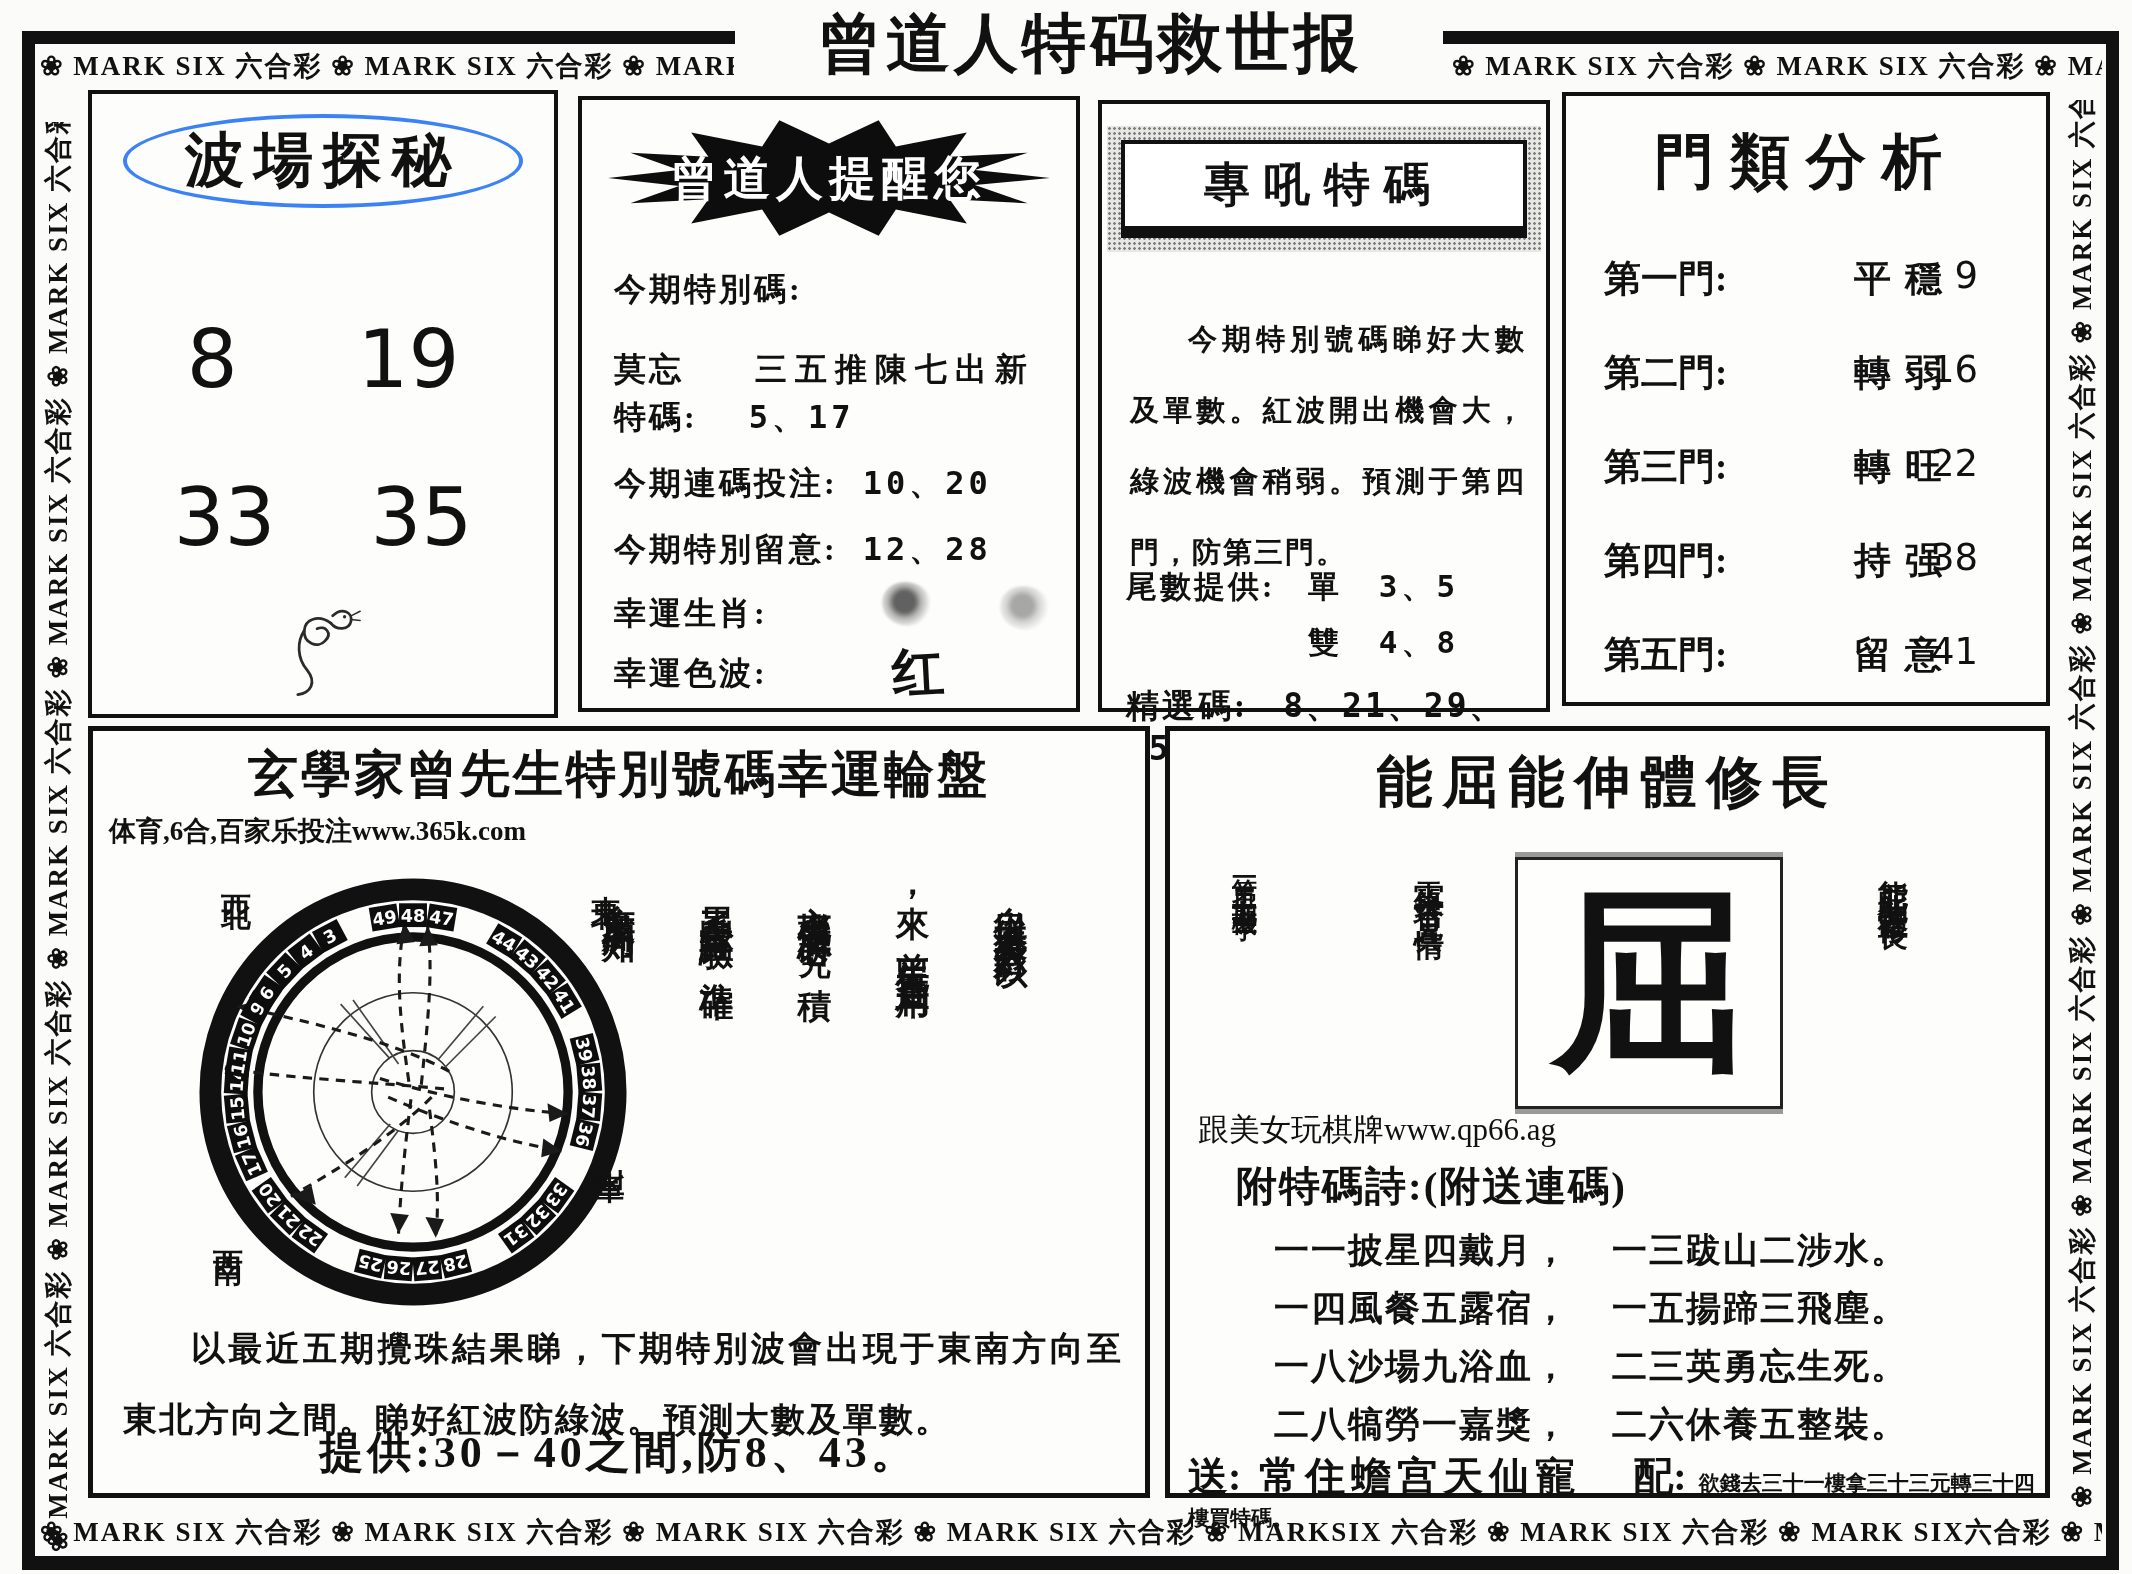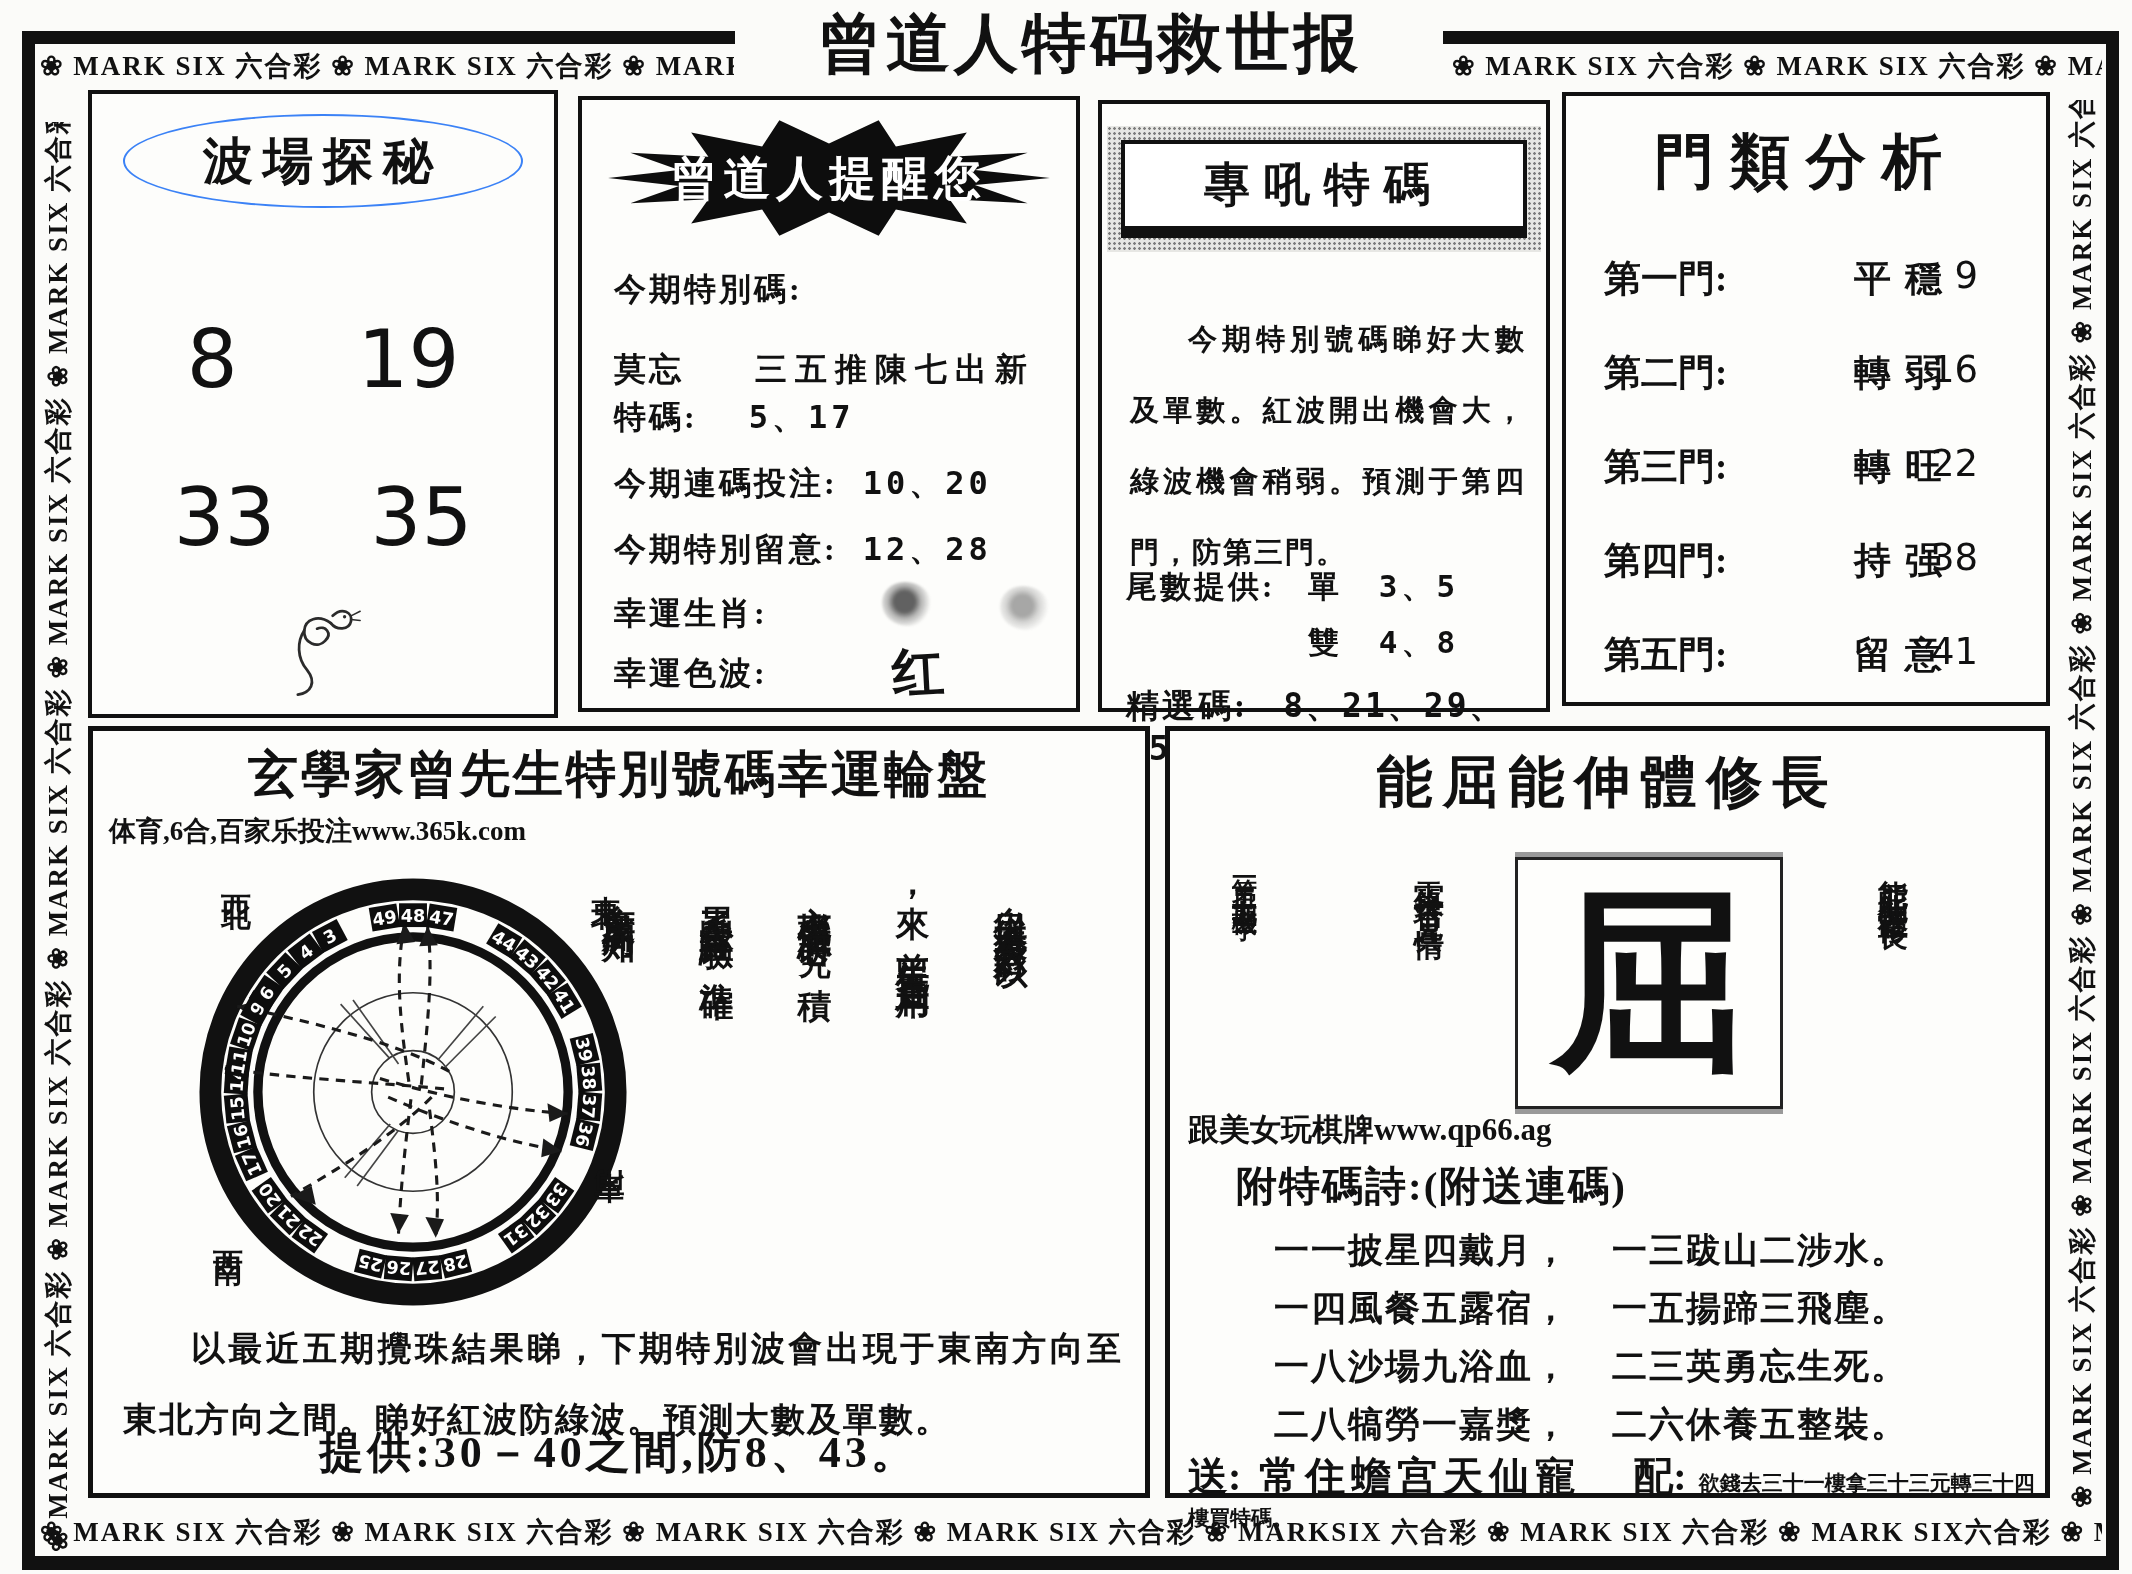--- a/index.html
+++ b/index.html
@@ -17,23 +17,23 @@
     font-size:27px; letter-spacing:2px; color:#111;
   }
   .strip.vert { transform:rotate(-90deg); transform-origin:top left; }
   #page-title {
     position:absolute; left:735px; top:0; width:710px; height:74px;
     text-align:center; font-size:64px; font-weight:900; letter-spacing:4px;
   }
   .box { position:absolute; background:#fdfdfb; border:4px solid #111; }
   
   .ellipse-title {
-    margin:20px auto 0; width:400px; height:94px; border:2px solid #3b82f6;
+    margin:20px auto 0; width:400px; height:94px; border:4px solid #3b82f6;
     border-radius:50%; display:flex; align-items:center; justify-content:center;
-    font-size:50px; font-weight:900; letter-spacing:10px;
+    font-size:59px; font-weight:900; letter-spacing:10px;
   }
   .num-row { display:flex; justify-content:center; gap:120px;
     font-family:"DejaVu Sans", sans-serif; font-size:80px; font-weight:500; }
   
   .line { position:absolute; font-size:32px; font-weight:700; letter-spacing:3px; }
   .line .val { font-weight:700; }
   .digits { font-family:"DejaVu Sans Mono", monospace; letter-spacing:4px; }
   .stamp { position:absolute; width:50px; height:44px; border-radius:46% 54% 48% 52%;
     background:radial-gradient(circle at 45% 45%, rgba(70,70,70,.85) 0 28%, rgba(90,90,90,.45) 45%, transparent 72%);
     filter:blur(1px); }
@@ -373,21 +373,21 @@
   </div>
 
   <div class="box" style="left:1165px;top:726px;width:885px;height:772px;border-width:5px;">
     <div class="poem-title">能屈能伸體修長</div>
     <div class="vcol" style="position:absolute;left:58px;top:128px;height:280px;font-size:25px;letter-spacing:4px;">第一百二十九期玄機字</div>
     <div class="vcol" style="position:absolute;left:238px;top:126px;height:270px;font-size:30px;letter-spacing:8px;">雷鋒塔下見眞情</div>
     <div class="mystery-box" style="left:345px;top:126px;width:268px;height:252px;">
       <span class="mystery-char">屈</span>
     </div>
     <div class="vcol" style="position:absolute;left:702px;top:124px;height:270px;font-size:30px;letter-spacing:7px;">能屈能伸體修長</div>
-    <div style="position:absolute;left:18px;top:378px;font-size:31px;font-weight:700;">跟美女玩棋牌www.qp66.ag</div>
+    <div style="position:absolute;left:28px;top:378px;font-size:31px;font-weight:400;">跟美女玩棋牌www.qp66.ag</div>
     <div style="position:absolute;left:66px;top:428px;font-size:41px;font-weight:800;letter-spacing:2px;">附特碼詩:(附送連碼)</div>
     <div class="poem-line" style="left:104px;top:554px;">
       <span>一四風餐五露宿，</span><span>一五揚蹄三飛塵。</span>
     </div>
     <div class="poem-line" style="left:104px;top:496px;">
       <span>一一披星四戴月，</span><span>一三跋山二涉水。</span>
     </div>
     <div class="poem-line" style="left:104px;top:612px;">
       <span>一八沙場九浴血，</span><span>二三英勇忘生死。</span>
     </div>

